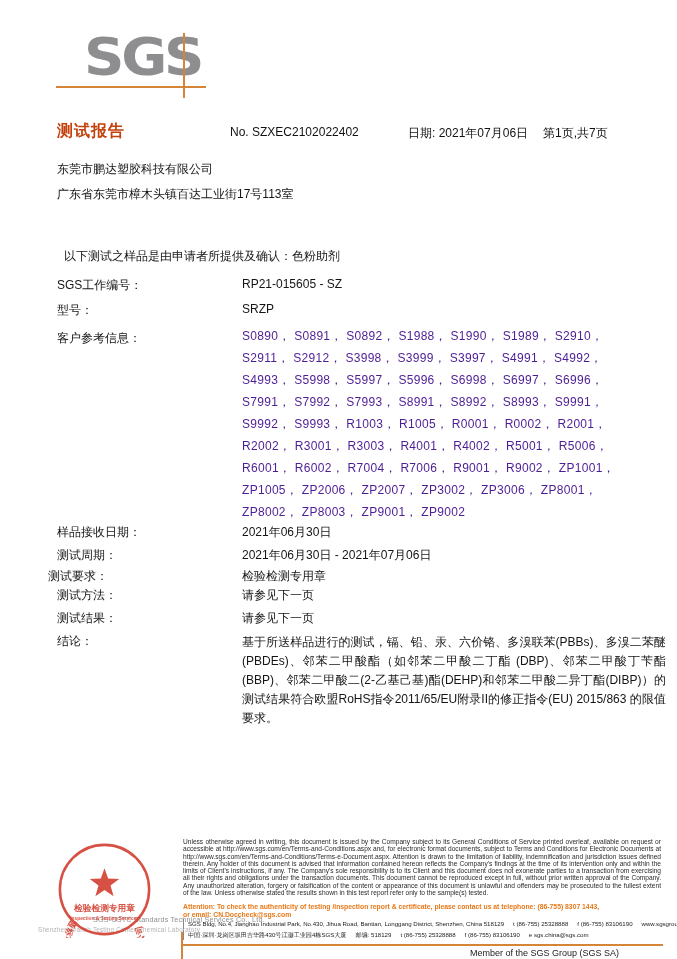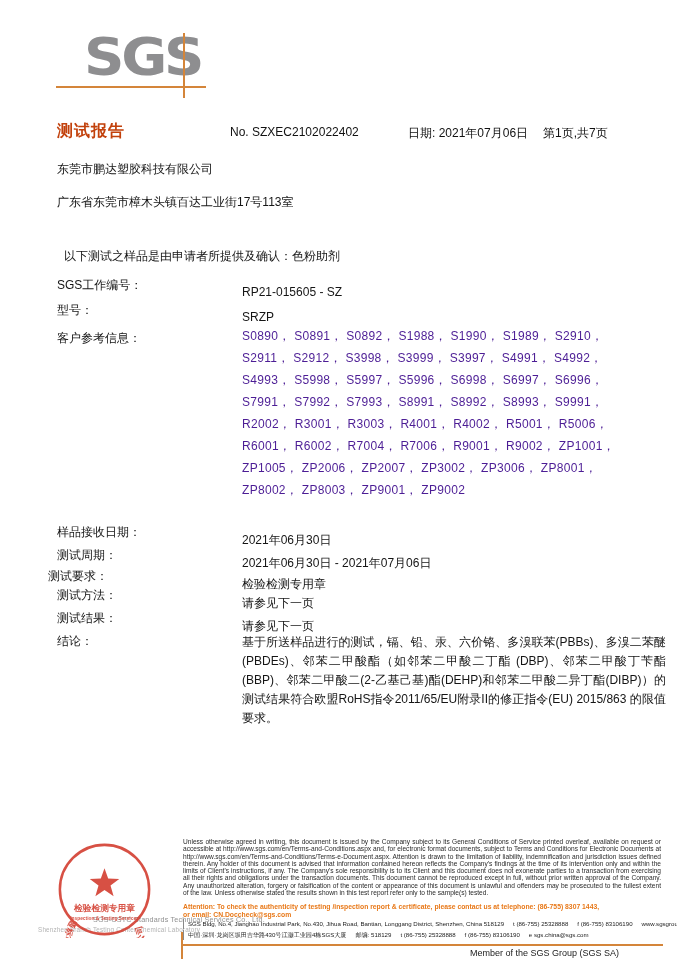--- a/index.html
+++ b/index.html
@@ -9,21 +9,21 @@
   
   .logo-text{font-family:"DejaVu Sans","Liberation Sans",sans-serif;font-weight:bold;font-size:52px;color:#8e8e90;letter-spacing:-3px;transform:scaleX(1.08);transform-origin:left top;line-height:1;}
   .crop-h{background:#d4853a;height:2px;}
   .crop-v{background:#d4853a;width:2px;}
   
   .report-title{font-size:16px;font-weight:bold;color:#c2410c;letter-spacing:1px;}
   .hdr{font-size:12px;color:#111;font-weight:500;}
   
   .t{font-size:12px;color:#151515;line-height:16px;}
   .label{font-size:12px;color:#151515;}
-  .value{font-size:12px;color:#151515;margin-top:8px;}
+  .value{font-size:12px;color:#151515;}
   .ref-line{font-size:12px;color:#4c1d95;height:22px;line-height:22px;letter-spacing:.3px;}
   .conclusion{font-size:12px;color:#151515;line-height:19px;text-align:justify;}
   
   .disclaimer{font-size:6.6px;line-height:7.3px;color:#2a2a2a;text-align:justify;letter-spacing:0;}
   .attention{font-size:6.8px;line-height:7.6px;color:#e87818;font-weight:bold;}
   .addr-row{display:flex;align-items:baseline;gap:9px;font-size:6.1px;color:#1c1c1c;border-left:1px solid #888;padding-left:4px;line-height:10px;white-space:nowrap;}
   .member{font-size:9px;color:#222;}
   .stamp-company{font-size:7.2px;color:#8f8f8f;letter-spacing:.2px;padding-left:48px;}
   .stamp-branch{font-size:6.3px;color:#b3b3b3;letter-spacing:.2px;}
 </style>
@@ -35,36 +35,37 @@
   <div class="abs logo-text" style="left:84px;top:31px;">SGS</div>
   <div class="abs crop-h" style="left:56px;top:86px;width:150px;"></div>
   <div class="abs crop-v" style="left:183px;top:33px;height:65px;"></div>
 
   <div class="abs report-title" style="left:57px;top:121px;">测试报告</div>
   <div class="abs hdr" style="left:230px;top:125px;">No. SZXEC2102022402</div>
   <div class="abs hdr" style="left:408px;top:125px;">日期: 2021年07月06日</div>
   <div class="abs hdr" style="left:543px;top:125px;">第1页,共7页</div>
 
   <div class="abs t" style="left:57px;top:161px;">东莞市鹏达塑胶科技有限公司</div>
-  <div class="abs t" style="left:57px;top:194px;">广东省东莞市樟木头镇百达工业街17号113室</div>
+  <div class="abs t" style="left:57px;top:186px;">广东省东莞市樟木头镇百达工业街17号113室</div>
 
   <div class="abs t" style="left:57px;top:248px;margin-left:7px;">以下测试之样品是由申请者所提供及确认：色粉助剂</div>
 
   <div class="abs label" style="left:57px;top:277px;">SGS工作编号：</div>
   <div class="abs value" style="left:242px;top:277px;">RP21-015605 - SZ</div>
 
   <div class="abs label" style="left:57px;top:302px;">型号：</div>
   <div class="abs value" style="left:242px;top:302px;">SRZP</div>
 
   <div class="abs label" style="left:57px;top:330px;">客户参考信息：</div>
   <div class="abs" style="left:242px;top:325px;">
     <div class="ref-line">S0890， S0891， S0892， S1988， S1990， S1989， S2910，</div>
     <div class="ref-line">S2911， S2912， S3998， S3999， S3997， S4991， S4992，</div>
     <div class="ref-line">S4993， S5998， S5997， S5996， S6998， S6997， S6996，</div>
     <div class="ref-line">S7991， S7992， S7993， S8991， S8992， S8993， S9991，</div>
+    <div class="ref-line">S9992， S9993， R1003， R1005， R0001， R0002， R2001，</div>
     <div class="ref-line">R2002， R3001， R3003， R4001， R4002， R5001， R5006，</div>
     <div class="ref-line">R6001， R6002， R7004， R7006， R9001， R9002， ZP1001，</div>
     <div class="ref-line">ZP1005， ZP2006， ZP2007， ZP3002， ZP3006， ZP8001，</div>
     <div class="ref-line">ZP8002， ZP8003， ZP9001， ZP9002</div>
   </div>
 
   <div class="abs label" style="left:57px;top:524px;">样品接收日期：</div>
   <div class="abs value" style="left:242px;top:524px;">2021年06月30日</div>
 
   <div class="abs label" style="left:57px;top:547px;">测试周期：</div>

